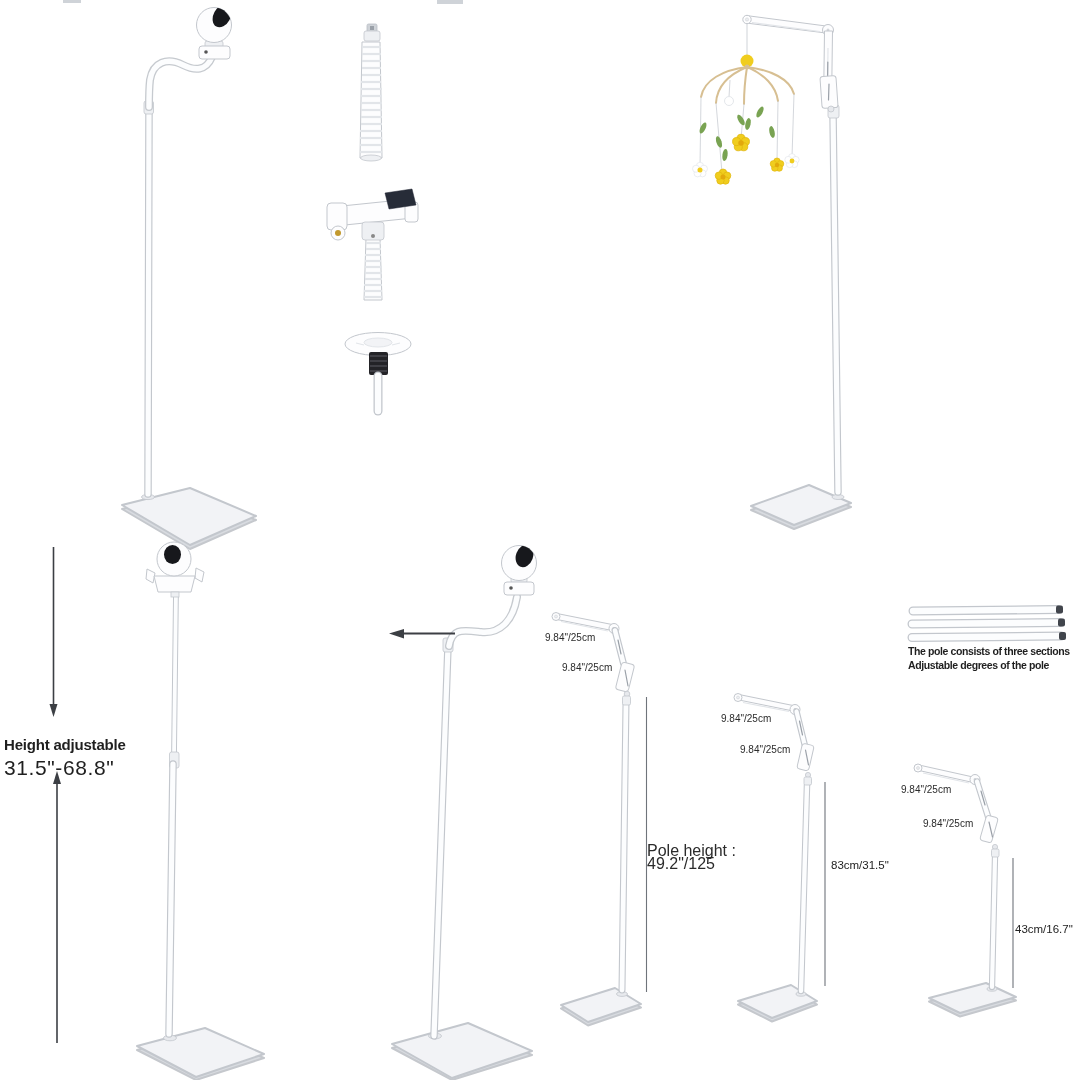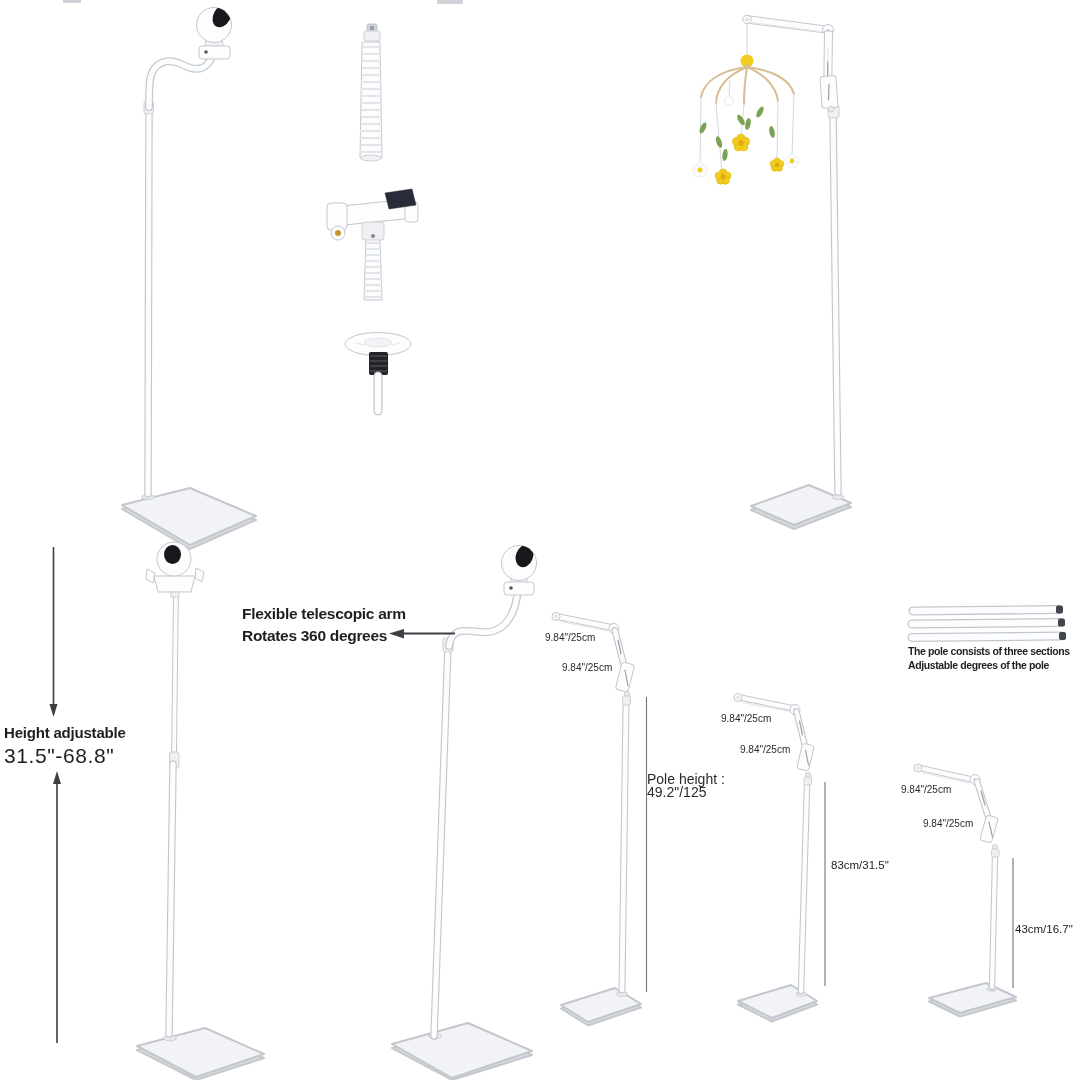--- a/index.html
+++ b/index.html
@@ -2,25 +2,25 @@
 <html style="--c-background: #ffffff; --c-text: #1f1f1f; --c-dim-line: #6f747b; --c-arrow: #3c3f44; --c-edge: #c3c7cd; --c-fill: #fcfdfe; --c-base-fill: #f2f3f6; --c-base-side: #d8dbe0; --c-lens: #17181c; --c-screen: #272c38; --c-gold: #c2992e; --c-flower-yellow: #f0cd1e; --c-flower-center: #e2a90c; --c-leaf-green: #79a352; --c-canopy: #d7bf92; --c-string: #cfd3d8; --c-dark-tip: #41454c;"><head>
 <meta charset="utf-8">
 <style>
   html,body{margin:0;padding:0;}
   .canvas{position:relative;width:1080px;height:1080px;overflow:hidden;
     background:var(--c-background,#fff);font-family:"Liberation Sans",sans-serif;}
   .art{position:absolute;left:0;top:0;}
   .lbl{position:absolute;white-space:nowrap;color:var(--c-text,#1f1f1f);line-height:1;}
   .lbl-flex{left:242px;top:603px;font-weight:bold;font-size:15.5px;line-height:22px;letter-spacing:-0.3px;}
   .lbl-height{left:4px;top:725px;}
-  .lbl-height .l1{font-weight:bold;font-size:15px;letter-spacing:-0.2px;}
+  .lbl-height .l1{font-weight:bold;font-size:15px;letter-spacing:-0.2px;margin-top:12px;}
   .lbl-height .l2{font-size:21px;font-weight:400;letter-spacing:0.6px;margin-top:5px;}
   .dim{font-size:10px;color:#2b2b2b;}
   .dim2{font-size:11.5px;color:#222;}
-  .poleblk{left:647px;top:773px;font-size:14px;line-height:13px;color:#2b2b2b;}
+  .poleblk{left:647px;top:844px;font-size:16px;line-height:13px;color:#2b2b2b;}
   .lbl-poleinfo{left:908px;top:644px;font-weight:bold;font-size:10.5px;line-height:14px;letter-spacing:-0.4px;}
   
   .po{stroke:var(--c-edge,#c3c7cd);fill:none;stroke-linecap:round;}
   .pi{stroke:var(--c-fill,#fcfdfe);fill:none;stroke-linecap:round;}
   .gno{stroke:#c6cacf;fill:none;stroke-linecap:round;}
   .gni{stroke:#fcfdfe;fill:none;stroke-linecap:round;}
   .wf{fill:#fdfdfe;stroke:var(--c-edge,#c3c7cd);stroke-width:1;stroke-linejoin:round;}
   .shade{fill:#eef0f3;stroke:var(--c-edge,#c3c7cd);stroke-width:0.8;}
   .bt{fill:var(--c-base-fill,#f2f3f6);stroke:var(--c-edge,#c3c7cd);stroke-width:2;stroke-linejoin:round;}
   .bs{fill:var(--c-base-side,#d8dbe0);stroke:#c5c8cd;stroke-width:2;stroke-linejoin:round;}
@@ -374,24 +374,20 @@
   <g>
     <polygon class="arh" points="57,771 53,784 61,784"></polygon>
     <line class="ar" x1="57" y1="782" x2="57" y2="1043" stroke-width="1.6"></line>
   </g>
   <g>
     <line class="ar" x1="400" y1="633.5" x2="455" y2="633.5" stroke-width="1.8"></line>
     <polygon class="arh" points="404,629 404,638.5 389,633.5"></polygon>
   </g>
 </svg>
 
-<div class="lbl lbl-flex">
-  <div>Flexible telescopic arm</div>
-  <div>Rotates 360 degrees</div>
-</div>
 
 <div class="lbl lbl-height">
   <div class="l1">Height adjustable</div>
   <div class="l2">31.5"-68.8"</div>
 </div>
 
 <div class="lbl dim" style="left:545px;top:633px;">9.84"/25cm</div>
 <div class="lbl dim" style="left:562px;top:663px;">9.84"/25cm</div>
 
 <div class="lbl poleblk">

